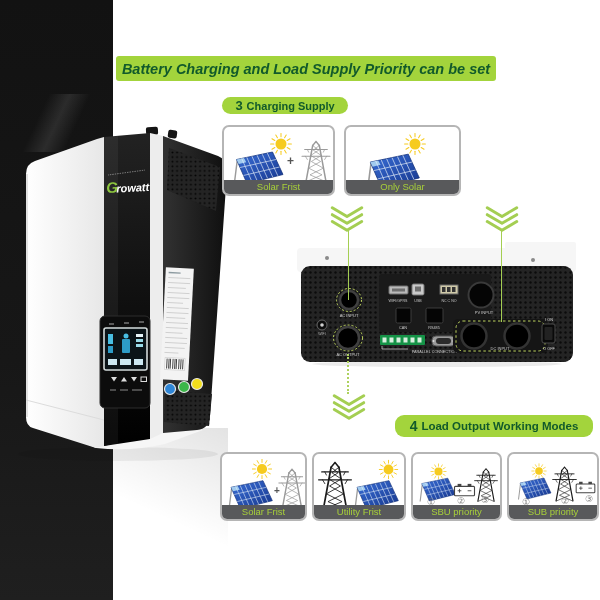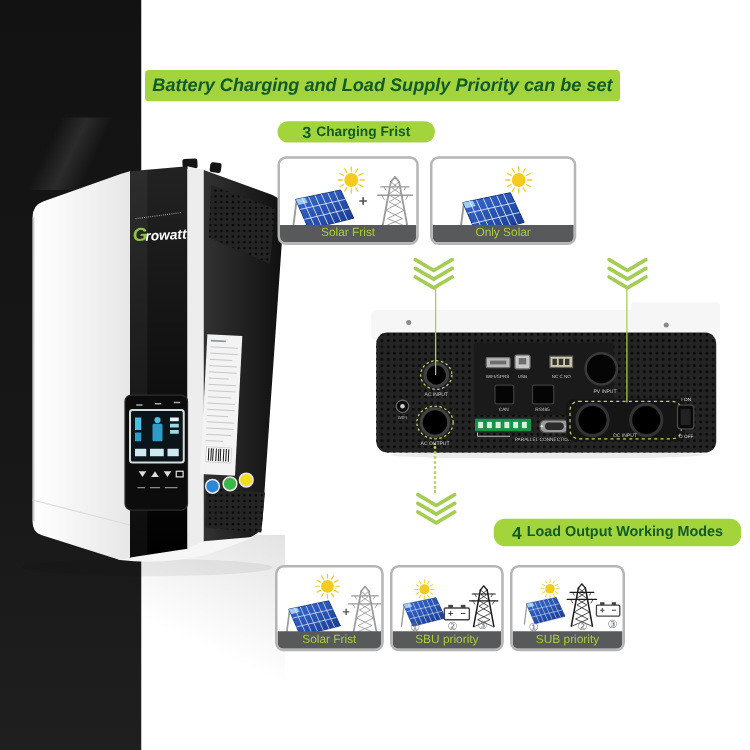--- a/index.html
+++ b/index.html
@@ -193,21 +193,21 @@
     <g transform="rotate(-3 127 66)">
       <path d="M109,56 L146,53" stroke="#ffffff" stroke-width="0.9" stroke-dasharray="0.6,1.1" opacity="0.75"></path>
       <text x="106" y="74" font-size="15" font-weight="bold" font-style="italic" fill="#8dc63f">G</text>
       <text x="116" y="74" font-size="11" font-weight="bold" font-style="italic" fill="#ffffff">rowatt</text>
     </g>
   </svg>
 
   <div class="abs banner">Battery Charging and Load Supply Priority can be set</div>
   <div class="abs chip chip3">
     <span class="num">3</span>
-    <span class="ttl">Charging Frist</span>
+    <span class="ttl">Charging Supply</span>
   </div>
   <div class="abs chip chip4">
     <span class="num">4</span>
     <span class="ttl">Load Output Working Modes</span>
   </div>
 
   <div class="abs tile-row row-top">
     <div class="tile" style="width:113px">
       <svg class="ic" style="left:44px;top:4px;width:26px;height:26px">
           <use href="#icon-sun"></use>
@@ -337,20 +337,32 @@
         </svg>
       <svg class="ic" style="left:0px;top:24px;width:58px;height:32px">
           <use href="#icon-panel"></use>
         </svg>
       <div class="plus" style="left:52px;top:32px;font-size:10px">+</div>
       <svg class="ic tower-gray" style="left:55px;top:12px;width:30px;height:44px">
           <use href="#icon-tower"></use>
         </svg>
       <div class="tile-label">Solar Frist</div>
     </div>
+    <div class="tile" style="width:94px">
+      <svg class="ic tower-black" style="left:2px;top:7px;width:38px;height:50px">
+          <use href="#icon-tower"></use>
+        </svg>
+      <svg class="ic" style="left:33px;top:24px;width:60px;height:32px">
+          <use href="#icon-panel"></use>
+        </svg>
+      <svg class="ic" style="left:63px;top:4px;width:23px;height:23px">
+          <use href="#icon-sun"></use>
+        </svg>
+      <div class="tile-label">Utility Frist</div>
+    </div>
     <div class="tile" style="width:91px">
       <svg class="ic" style="left:16px;top:8px;width:19px;height:19px">
           <use href="#icon-sun"></use>
         </svg>
       <svg class="ic" style="left:2px;top:22px;width:46px;height:26px">
           <use href="#icon-panel"></use>
         </svg>
       <svg class="ic" style="left:40px;top:28px;width:23px;height:15px">
           <use href="#icon-battery"></use>
         </svg>

